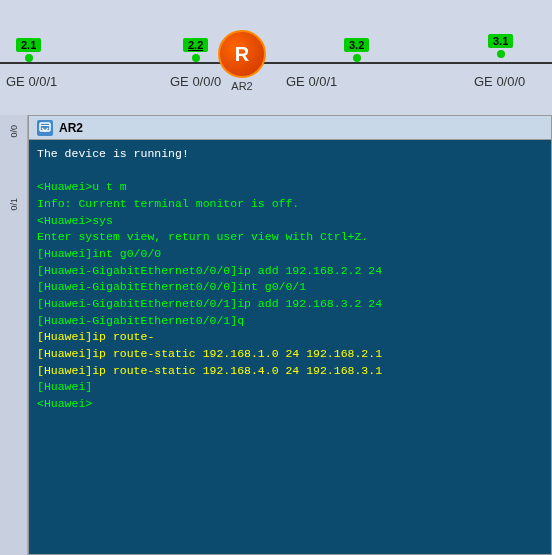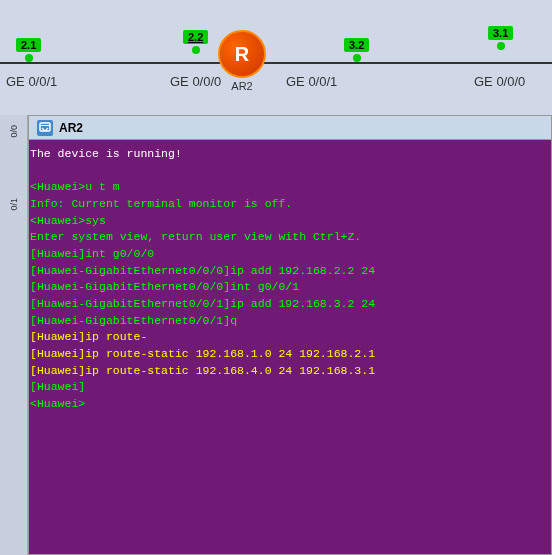--- a/index.html
+++ b/index.html
@@ -143,24 +143,24 @@
       justify-content: center;
     }
 
     .terminal-title {
       font-size: 12px;
       font-weight: bold;
       color: #000;
     }
 
     .terminal-body {
-      background: #701a75;
+      background: #0c4a6e;
       width: 100%;
       height: calc(100% - 24px);
-      padding: 6px 1px;
+      padding: 6px 8px;
       overflow: hidden;
     }
 
     .terminal-text {
       font-family: 'Courier New', monospace;
       font-size: 11.5px;
       line-height: 1.45;
       color: #00ff00;
       white-space: pre;
     }
@@ -181,40 +181,40 @@
 <div class="topology-area">
 
   <div class="topo-line"></div>
 
   <div class="node" style="left:16px; top:38px;">
     <div class="node-badge">2.1</div>
     <div class="node-dot"></div>
   </div>
   <div class="ge-label" style="left:6px; top:74px;">GE 0/0/1</div>
 
-  <div class="node" style="left:183px; top:30px;text-decoration:underline;">
+  <div class="node" style="left:183px; top:38px;text-decoration:underline;">
     <div class="node-badge">2.2</div>
     <div class="node-dot"></div>
   </div>
   <div class="ge-label" style="left:170px; top:74px;">GE 0/0/0</div>
 
   <div class="router-node">
     <div class="router-circle">
       <span class="router-letter">R</span>
     </div>
     <span class="router-name">AR2</span>
   </div>
 
   <div class="node" style="left:299px; top:38px;margin-left:45px;">
     <div class="node-badge">3.2</div>
     <div class="node-dot"></div>
   </div>
   <div class="ge-label" style="left:286px; top:74px;">GE 0/0/1</div>
 
-  <div class="node" style="left:488px; top:26px;">
+  <div class="node" style="left:488px; top:34px;">
     <div class="node-badge">3.1</div>
     <div class="node-dot"></div>
   </div>
   <div class="ge-label" style="left:474px; top:74px;">GE 0/0/0</div>
 </div>
 
 <div class="left-panel">
   <span class="left-label">0/0</span>
   <span class="left-label">0/1</span>
 </div>

